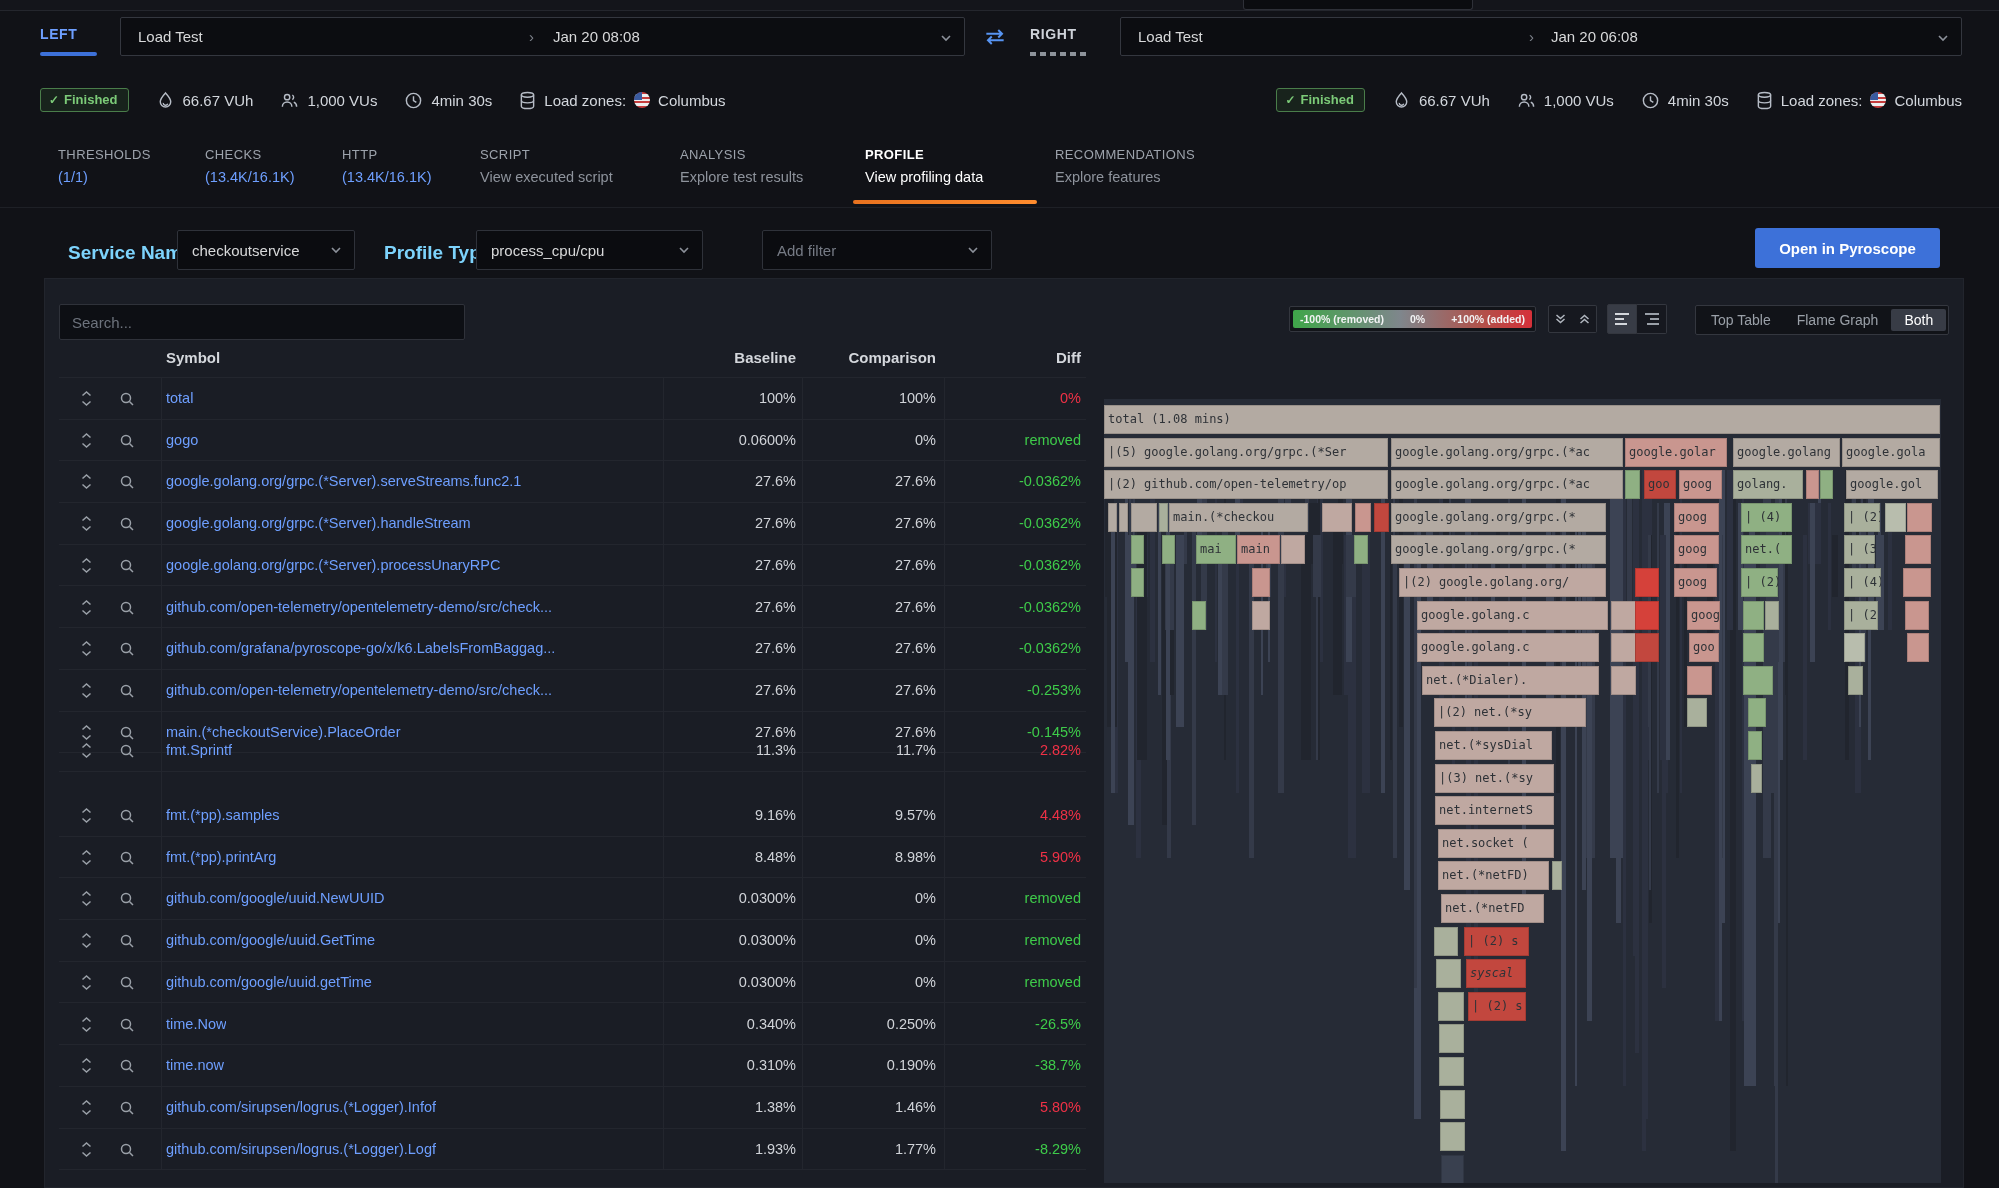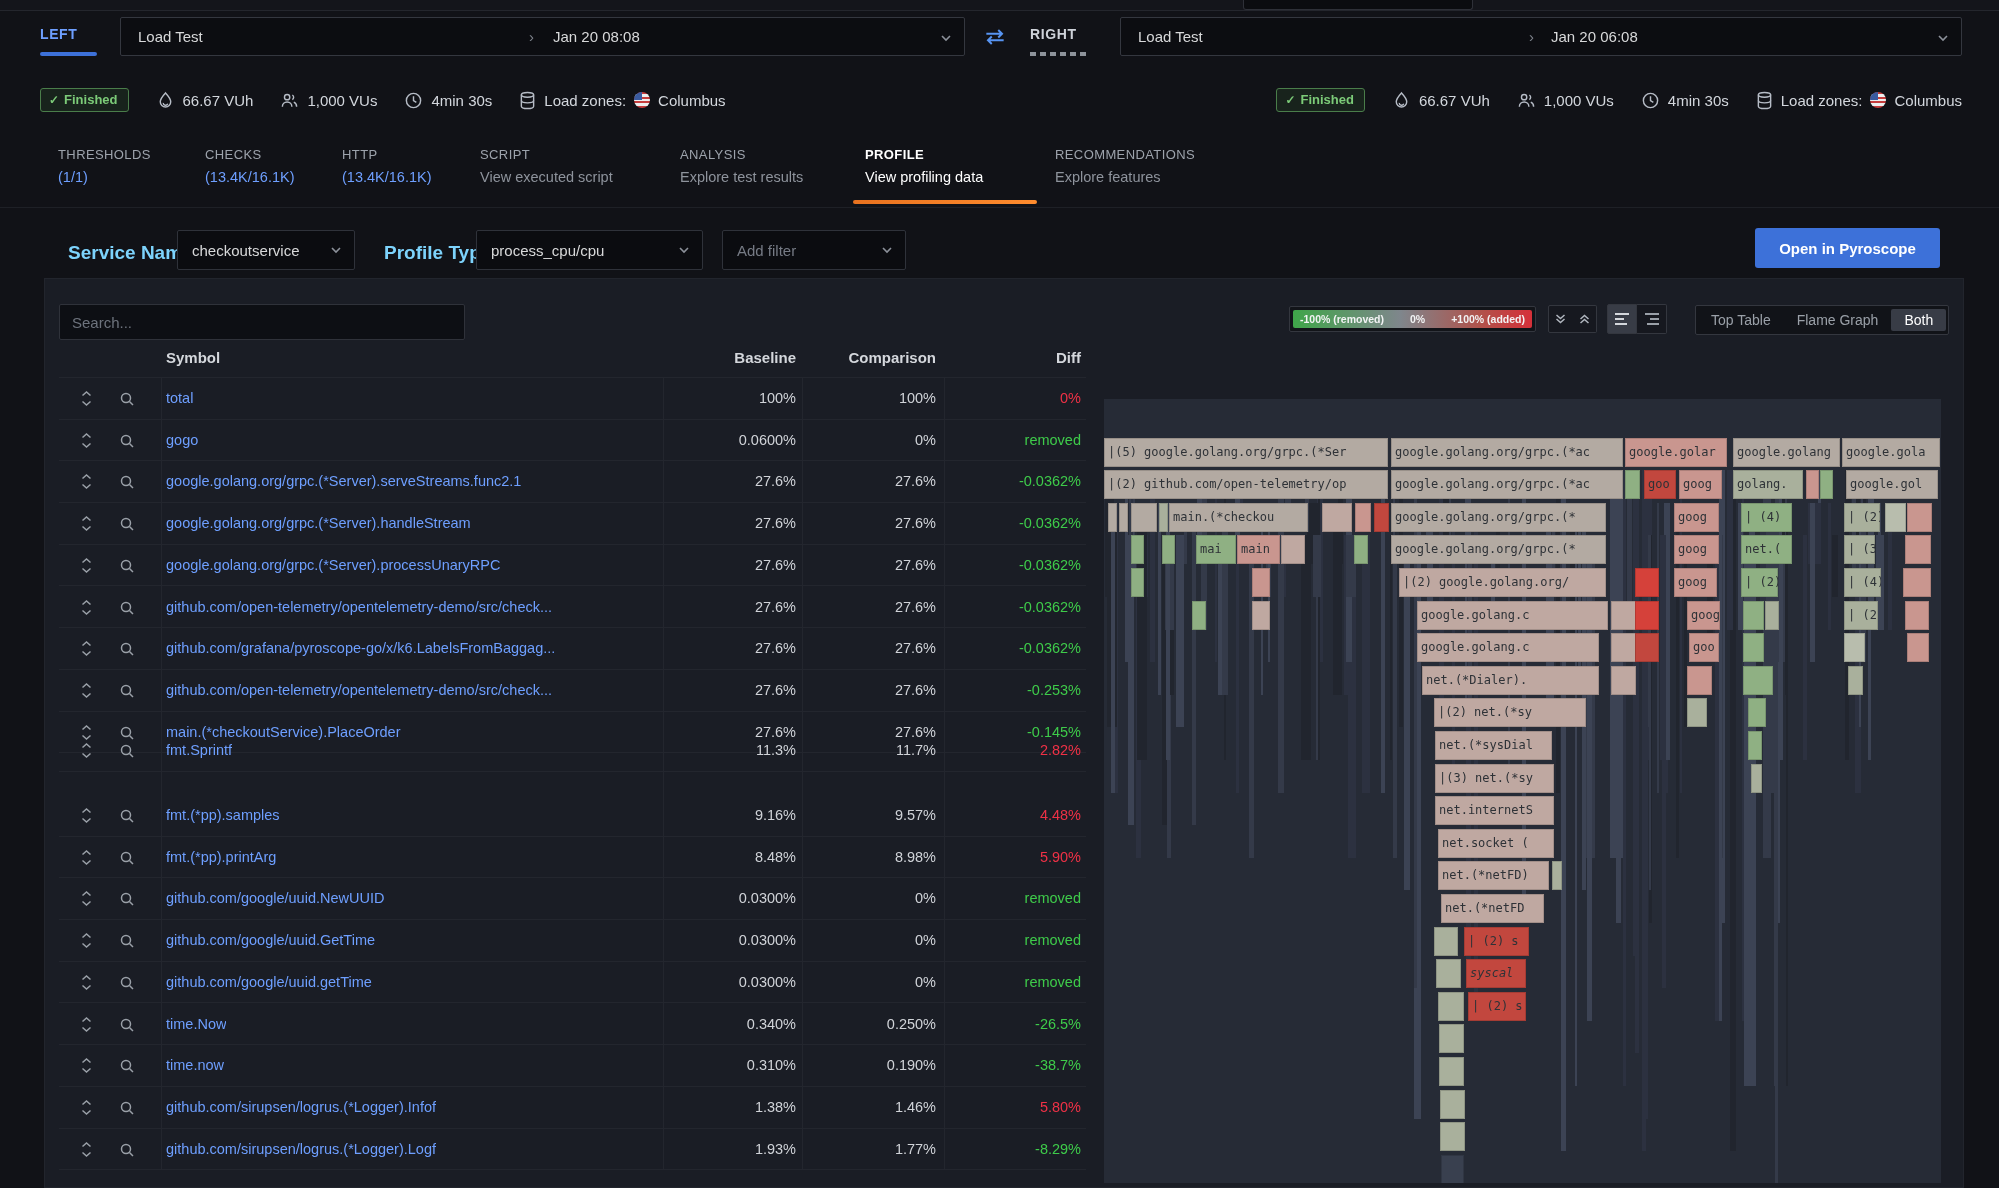--- a/index.html
+++ b/index.html
@@ -254,21 +254,21 @@
         <path d="M2 4l4 4 4-4" stroke="#8c919a" stroke-width="1.6" fill="none"></path>
       </svg>
   </div>
   <div class="abs flabel" style="left:384px;top:242px;">Profile Type</div>
   <div class="abs fselect" style="left:476px;top:230px;width:227px;">
     <span class="val">process_cpu/cpu</span>
     <svg width="12" height="12" viewBox="0 0 12 12">
         <path d="M2 4l4 4 4-4" stroke="#8c919a" stroke-width="1.6" fill="none"></path>
       </svg>
   </div>
-  <div class="abs fselect" style="left:722px;top:230px;width:184px;">
+  <div class="abs fselect" style="left:762px;top:230px;width:230px;">
     <span class="val ph">Add filter</span>
     <svg width="12" height="12" viewBox="0 0 12 12">
         <path d="M2 4l4 4 4-4" stroke="#8c919a" stroke-width="1.6" fill="none"></path>
       </svg>
   </div>
   <button class="abs btn-primary" style="left:1755px;top:228px;width:185px;height:40px;">Open in Pyroscope</button>
 
   <div class="abs panel">
 
     <input class="abs searchbox" placeholder="Search..." style="">
@@ -818,20 +818,21 @@
         <div style="position: absolute; left: 164px; top: 103.8px; width: 2px; height: 159.4px; background: rgb(60, 67, 84);"></div>
         <div style="position: absolute; left: 558px; top: 136.4px; width: 4px; height: 452.8px; background: rgb(44, 49, 64);"></div>
         <div style="position: absolute; left: 542px; top: 71.2px; width: 2px; height: 648.4px; background: rgb(44, 49, 64);"></div>
         <div style="position: absolute; left: 132px; top: 136.4px; width: 3px; height: 257.2px; background: rgb(44, 49, 64);"></div>
         <div style="position: absolute; left: 603px; top: 136.4px; width: 6px; height: 126.8px; background: rgb(33, 37, 46);"></div>
         <div style="position: absolute; left: 28px; top: 136.4px; width: 4px; height: 61.6px; background: rgb(60, 67, 84);"></div>
         <div style="position: absolute; left: 361px; top: 71.2px; width: 2px; height: 257.2px; background: rgb(60, 67, 84);"></div>
         <div style="position: absolute; left: 27px; top: 71.2px; width: 2px; height: 94.2px; background: rgb(44, 49, 64);"></div>
         <div style="position: absolute; left: 209px; top: 136.4px; width: 8px; height: 61.6px; background: rgb(52, 58, 73);"></div>
         <div style="position: absolute; left: 706px; top: 103.8px; width: 5px; height: 159.4px; background: rgb(60, 67, 84);"></div>
+        <div class="fblock" style="left: 0px; top: 6px; width: 836px; background: rgb(179, 170, 162);">total (1.08 mins)</div>
         <div class="fblock" style="left: 0px; top: 38.6px; width: 284px; background: rgb(179, 170, 162);">|(5) google.golang.org/grpc.(*Ser</div>
         <div class="fblock" style="left: 287px; top: 38.6px; width: 232px; background: rgb(179, 170, 162);">google.golang.org/grpc.(*ac</div>
         <div class="fblock" style="left: 521px; top: 38.6px; width: 102px; background: rgb(201, 150, 143);">google.golar</div>
         <div class="fblock" style="left: 629px; top: 38.6px; width: 107px; background: rgb(179, 170, 162);">google.golang</div>
         <div class="fblock" style="left: 738px; top: 38.6px; width: 98px; background: rgb(179, 170, 162);">google.gola</div>
         <div class="fblock" style="left: 0px; top: 71.2px; width: 284px; background: rgb(179, 170, 162);">|(2) github.com/open-telemetry/op</div>
         <div class="fblock" style="left: 287px; top: 71.2px; width: 232px; background: rgb(179, 170, 162);">google.golang.org/grpc.(*ac</div>
         <div class="fblock" style="left: 521px; top: 71.2px; width: 15px; background: rgb(143, 176, 131);"></div>
         <div class="fblock" style="left: 540px; top: 71.2px; width: 32px; background: rgb(194, 71, 62);">goo</div>
         <div class="fblock" style="left: 575px; top: 71.2px; width: 43px; background: rgb(201, 150, 143);">goog</div>

